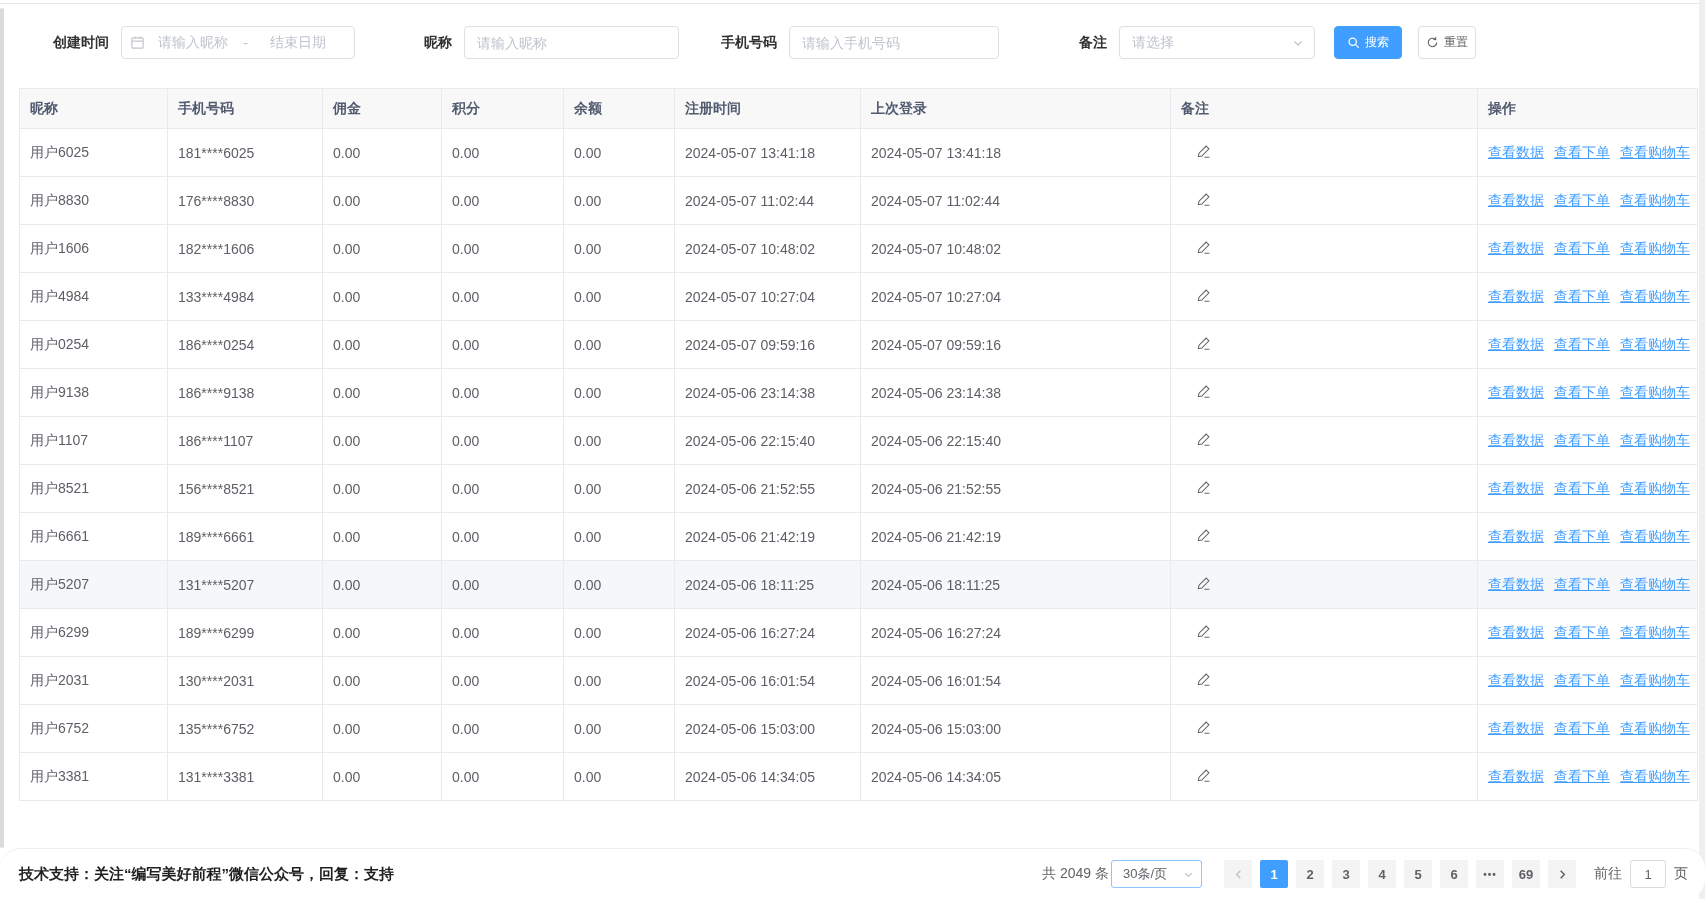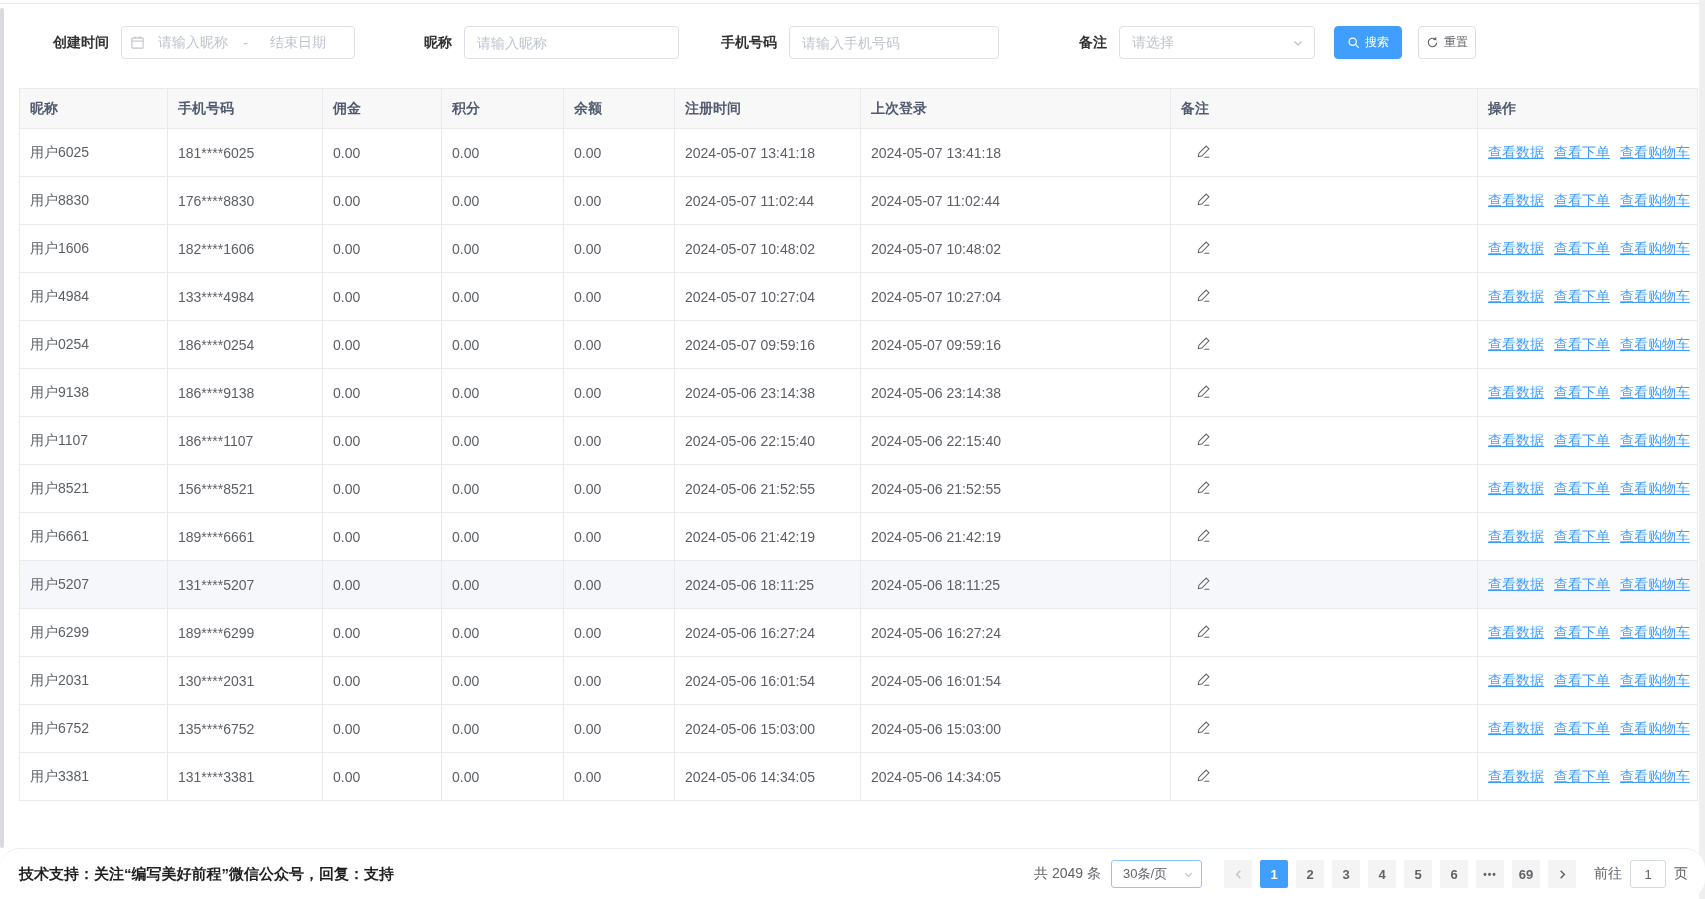--- a/index.html
+++ b/index.html
@@ -47,21 +47,21 @@
   .action-link{color:#409eff;text-decoration:underline;margin:0 5px;cursor:pointer;}
   .edit-remark{cursor:pointer;display:inline-flex;}
 
   
   .footer-bar{
     position:absolute;left:0;top:848px;width:1705px;height:51px;background:#fff;
     display:flex;align-items:center;box-sizing:border-box;border-top:1px solid #ebeef0;border-radius:20px;
   }
   .support-text{margin-left:19px;font-size:15px;font-weight:bold;color:#1f1f1f;}
   .pagination{margin-left:auto;margin-right:17px;display:flex;align-items:center;font-size:14px;color:#606266;}
-  .total-text{margin-right:10px;}
+  .total-text{margin-right:2px;}
   .size-select{
     box-sizing:border-box;width:91px;height:28px;border:1px solid #8cc5ff;border-radius:3px;
     display:flex;align-items:center;justify-content:space-between;
     padding:0 7px 0 11px;font-size:13px;color:#606266;margin-right:18px;cursor:pointer;background:#fff;
   }
   .pg{
     min-width:28px;height:28px;margin:0 4px;border:none;border-radius:2px;
     background:#f4f4f5;color:#606266;font-size:13px;font-weight:600;
     display:inline-flex;align-items:center;justify-content:center;cursor:pointer;
     font-family:"Liberation Sans","DejaVu Sans",sans-serif;padding:0 6px;

